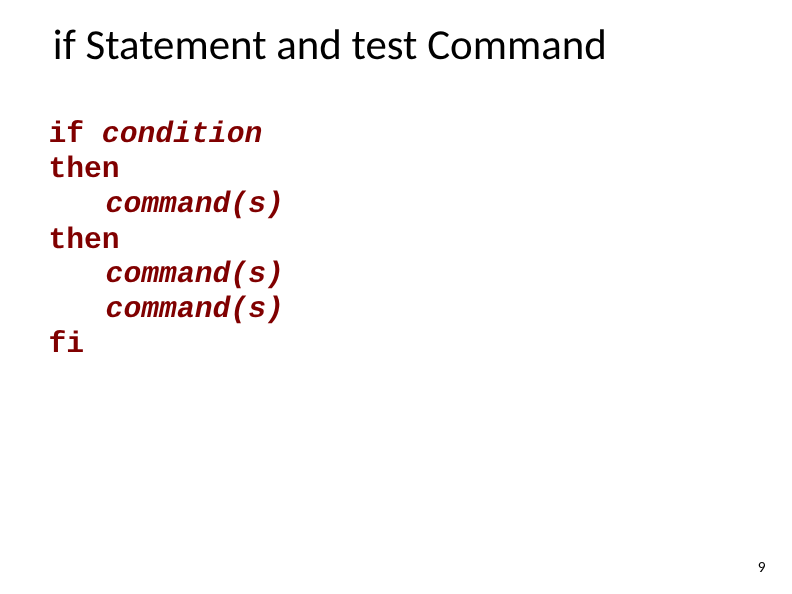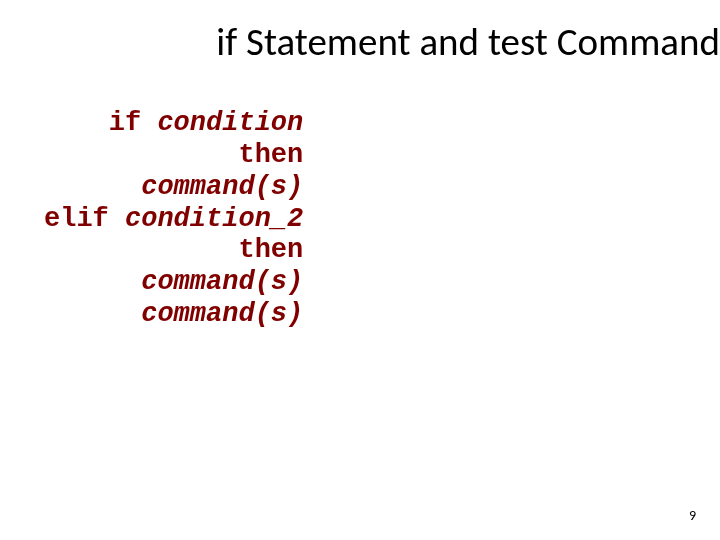--- a/index.html
+++ b/index.html
@@ -15,38 +15,37 @@
   }
   .slide {
     width: 720px;
     height: 540px;
     position: relative;
     box-sizing: border-box;
   }
   .title {
     font-size: 39px;
     font-weight: 400;
-    text-align: right;
+    text-align: left;
     padding-top: 18px;
     letter-spacing: 0px;
     padding-left: 48px;
   }
   .code-block {
     position: absolute;
     left: 44px;
     top: 108px;
     font-family: "Courier New", Courier, monospace;
     font-weight: bold;
     font-size: 27px;
     line-height: 1.18;
     color: #800000;
   }
   .code-line {
     white-space: pre;
-    text-align: right;
   }
   .italic {
     font-style: italic;
   }
   .indent {
     padding-left: 52px;
   }
   .page-number {
     position: absolute;
     right: 24px;
@@ -60,21 +59,21 @@
 <body>
 
 <div class="slide">
 
   <div class="title">if Statement and test Command</div>
 
   <div class="code-block">
     <div class="code-line"><span>if </span><span class="italic">condition</span></div>
     <div class="code-line">then</div>
     <div class="code-line indent italic">command(s)</div>
-    <div class="code-line"><span>elif </span><span class="italic">condition_2</span></div>
     <div class="code-line">then</div>
     <div class="code-line indent italic">command(s)</div>
     <div class="code-line indent italic">command(s)</div>
+    <div class="code-line">fi</div>
   </div>
 
   <div class="page-number">9</div>
 
 </div>
 
 </body></html>

